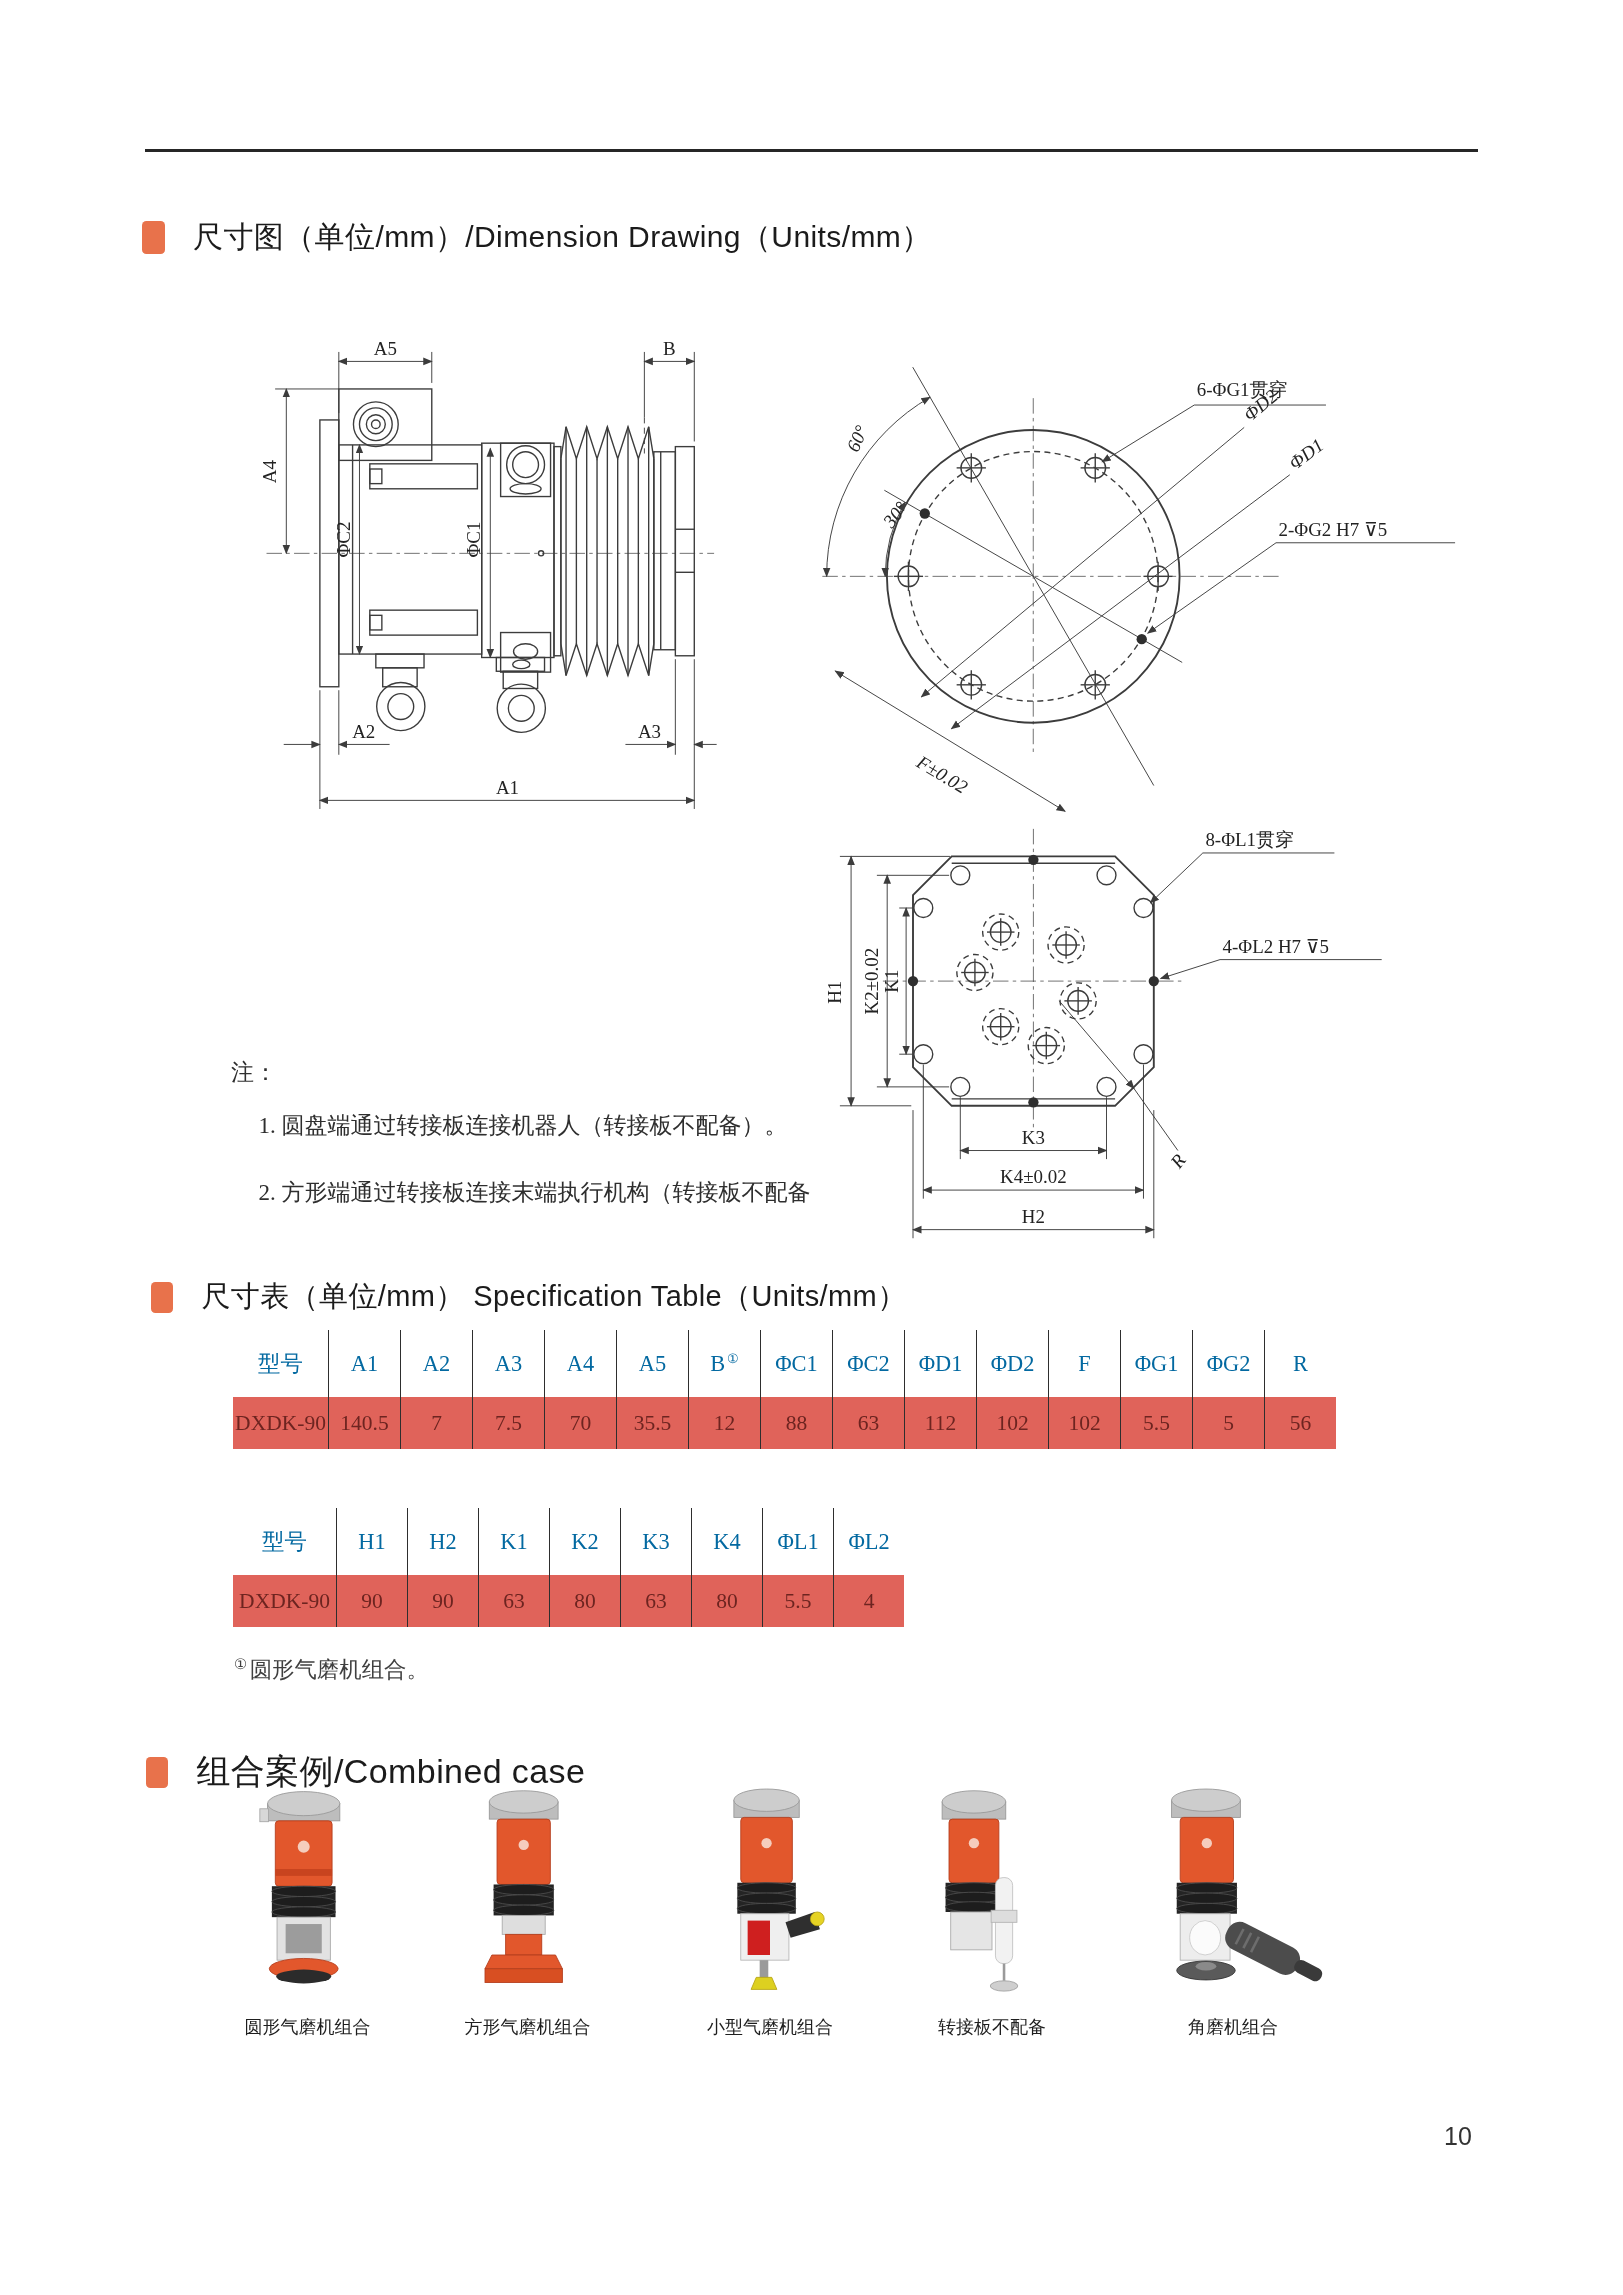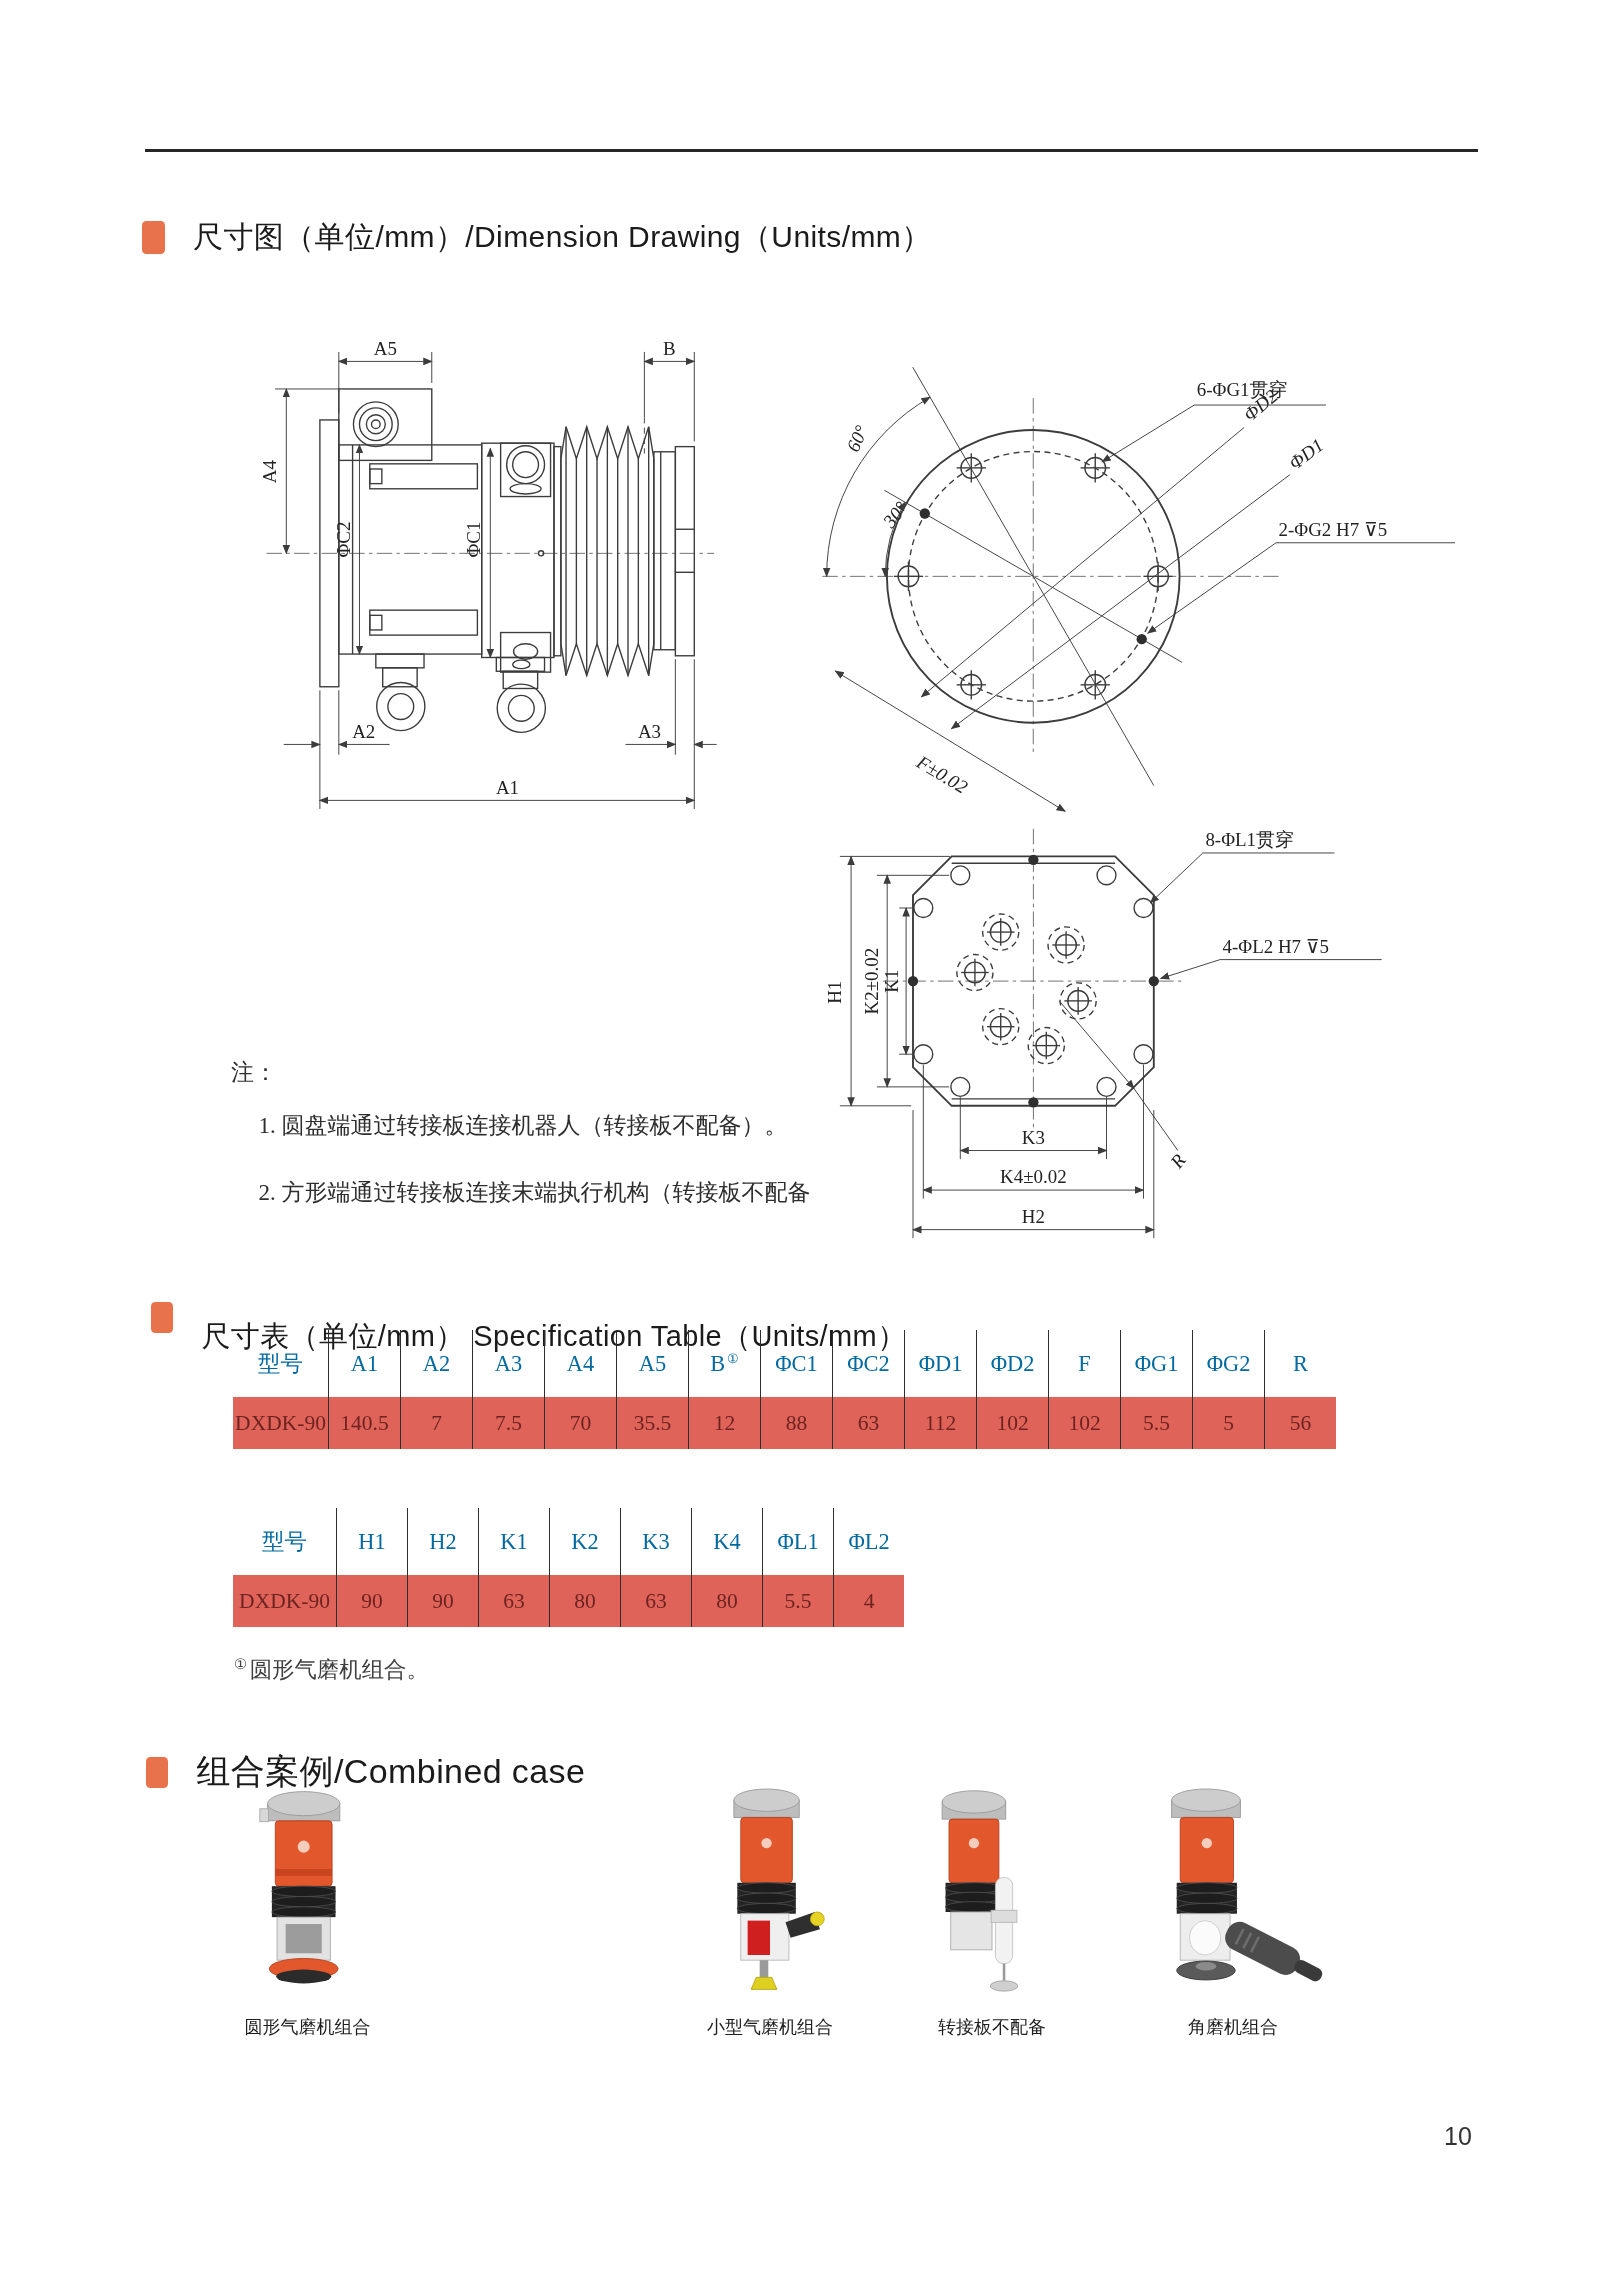--- a/index.html
+++ b/index.html
@@ -295,21 +295,21 @@
   </svg>
 
   <div class="notes">
     <div class="nl" style="top:0;">注：</div>
     <div class="nl" style="top:53px;left:27.5px;">1. 圆盘端通过转接板连接机器人（转接板不配备）。</div>
     <div class="nl" style="top:120px;left:27.5px;">2. 方形端通过转接板连接末端执行机构（转接板不配备</div>
   </div>
 
   <div class="sec-head" style="left:151px;top:1277px;">
     <span class="bullet" style="width:22.4px;height:31px;"></span>
-    <span class="ttl" style="font-size:29px;margin-top:40px;">尺寸表（单位/mm） Specification Table（Units/mm）</span>
+    <span class="ttl" style="font-size:29px;">尺寸表（单位/mm） Specification Table（Units/mm）</span>
   </div>
 
   <div class="spec" style="left:233px;top:1330px;grid-template-columns:95px repeat(14,72px);">
     <div class="c th first">
         <span>型号</span>
       </div>
     <div class="c th">
         <span>A1</span>
       </div>
     <div class="c th">
@@ -430,20 +430,37 @@
       <ellipse cx="95" cy="138" rx="37" ry="6" fill="#1d1d1d" stroke="#4d4d4d"></ellipse>
       <ellipse cx="95" cy="150" rx="37" ry="6" fill="#1d1d1d" stroke="#4d4d4d"></ellipse>
       <rect x="64" y="156" width="62" height="50" fill="#e2e2e2" stroke="#a8a8a8"></rect>
       <rect x="74" y="164" width="42" height="34" fill="#9c9c9c"></rect>
       <ellipse cx="95" cy="216" rx="40" ry="12" fill="#E2572C" stroke="#b33d1c"></ellipse>
       <ellipse cx="95" cy="225" rx="32" ry="8" fill="#2b2b2b"></ellipse>
     </svg>
     <div class="cap">圆形气磨机组合</div>
   </div>
 
+  <div class="prod" style="left:435px;width:185px;">
+    <svg width="172" height="215" viewBox="0 0 200 250">
+      <rect x="55" y="22" width="80" height="20" fill="#bdbdbd" stroke="#979797"></rect>
+      <ellipse cx="95" cy="22" rx="40" ry="13" fill="#cdcdcd" stroke="#979797"></ellipse>
+      <rect x="64" y="42" width="62" height="76" rx="4" fill="#E2572C" stroke="#b33d1c"></rect>
+      <circle cx="95" cy="72" r="6" fill="#f5cdbd"></circle>
+      <rect x="60" y="118" width="70" height="36" fill="#242424"></rect>
+      <ellipse cx="95" cy="124" rx="35" ry="6" fill="#1d1d1d" stroke="#4d4d4d"></ellipse>
+      <ellipse cx="95" cy="136" rx="35" ry="6" fill="#1d1d1d" stroke="#4d4d4d"></ellipse>
+      <ellipse cx="95" cy="148" rx="35" ry="6" fill="#1d1d1d" stroke="#4d4d4d"></ellipse>
+      <rect x="70" y="154" width="50" height="22" fill="#dedede" stroke="#a8a8a8"></rect>
+      <rect x="74" y="176" width="42" height="24" fill="#E2572C" stroke="#b33d1c"></rect>
+      <polygon points="58,200 132,200 140,216 50,216" fill="#E2572C" stroke="#b33d1c"></polygon>
+      <rect x="50" y="216" width="90" height="16" fill="#d84f22" stroke="#b33d1c"></rect>
+    </svg>
+    <div class="cap">方形气磨机组合</div>
+  </div>
 
   <div class="prod" style="left:671px;width:198px;">
     <svg width="172" height="215" viewBox="0 0 200 250">
       <rect x="58" y="20" width="76" height="20" fill="#bdbdbd" stroke="#979797"></rect>
       <ellipse cx="96" cy="20" rx="38" ry="13" fill="#cdcdcd" stroke="#979797"></ellipse>
       <rect x="66" y="40" width="60" height="76" rx="4" fill="#E2572C" stroke="#b33d1c"></rect>
       <circle cx="96" cy="70" r="6" fill="#f5cdbd"></circle>
       <rect x="62" y="116" width="68" height="36" fill="#242424"></rect>
       <ellipse cx="96" cy="122" rx="34" ry="6" fill="#1d1d1d" stroke="#4d4d4d"></ellipse>
       <ellipse cx="96" cy="134" rx="34" ry="6" fill="#1d1d1d" stroke="#4d4d4d"></ellipse>

